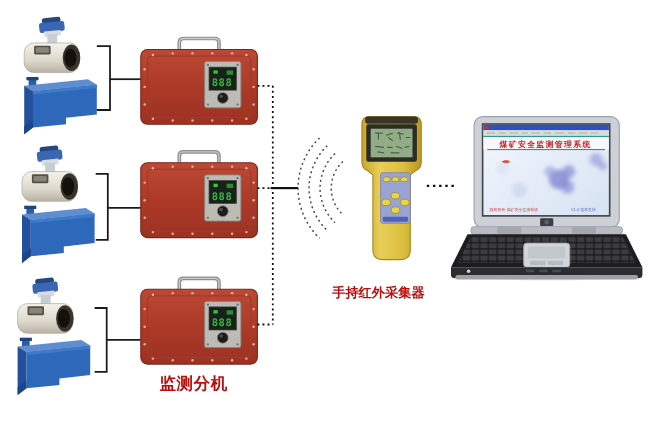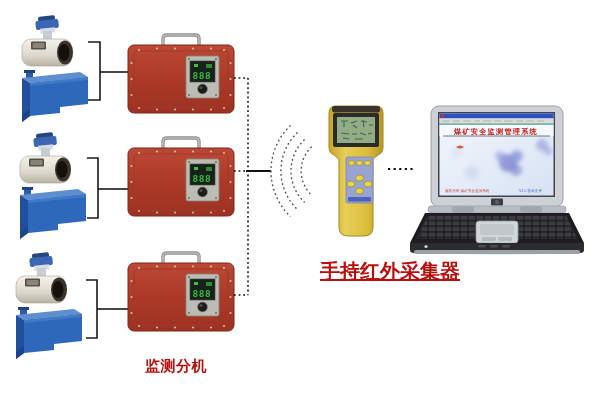--- a/index.html
+++ b/index.html
@@ -225,22 +225,22 @@
     <rect x="2" y="147" width="166" height="4" rx="2" fill="#9ba1a7"></rect>
     <circle cx="14" cy="143.5" r="1.6" fill="#cfd3d7"></circle>
     <g fill="#4a4a4e">
           <rect x="66" y="142" width="8" height="2.4" rx="1"></rect>
           <rect x="78" y="142" width="8" height="2.4" rx="1"></rect>
           <rect x="90" y="142" width="8" height="2.4" rx="1"></rect>
         </g>
   </g>
 </svg>
 
-<div class="lbl" style="left:145px;top:357px;">监测分机</div>
-<div class="lbl" style="left:320px;top:258px;font-size:20px;letter-spacing:0;text-decoration:underline;">手持红外采集器</div>
+<div class="lbl" style="left:145px;top:340px;">监测分机</div>
+<div class="lbl" style="left:302px;top:258px;font-size:12px;letter-spacing:0;">手持红外采集器</div>
 
 <svg class="abs" style="left:0;top:0" width="600" height="402" viewBox="0 0 600 402">
   <g font-family="DejaVu Sans Mono, monospace" font-size="9.5" fill="#38bc40" font-weight="bold">
     <text x="192.5" y="78.5" letter-spacing="0.5">888</text>
     <text x="192.5" y="181.5" letter-spacing="0.5">888</text>
     <text x="192.5" y="296.5" letter-spacing="0.5">888</text>
   </g>
 </svg>
 
 </div>

